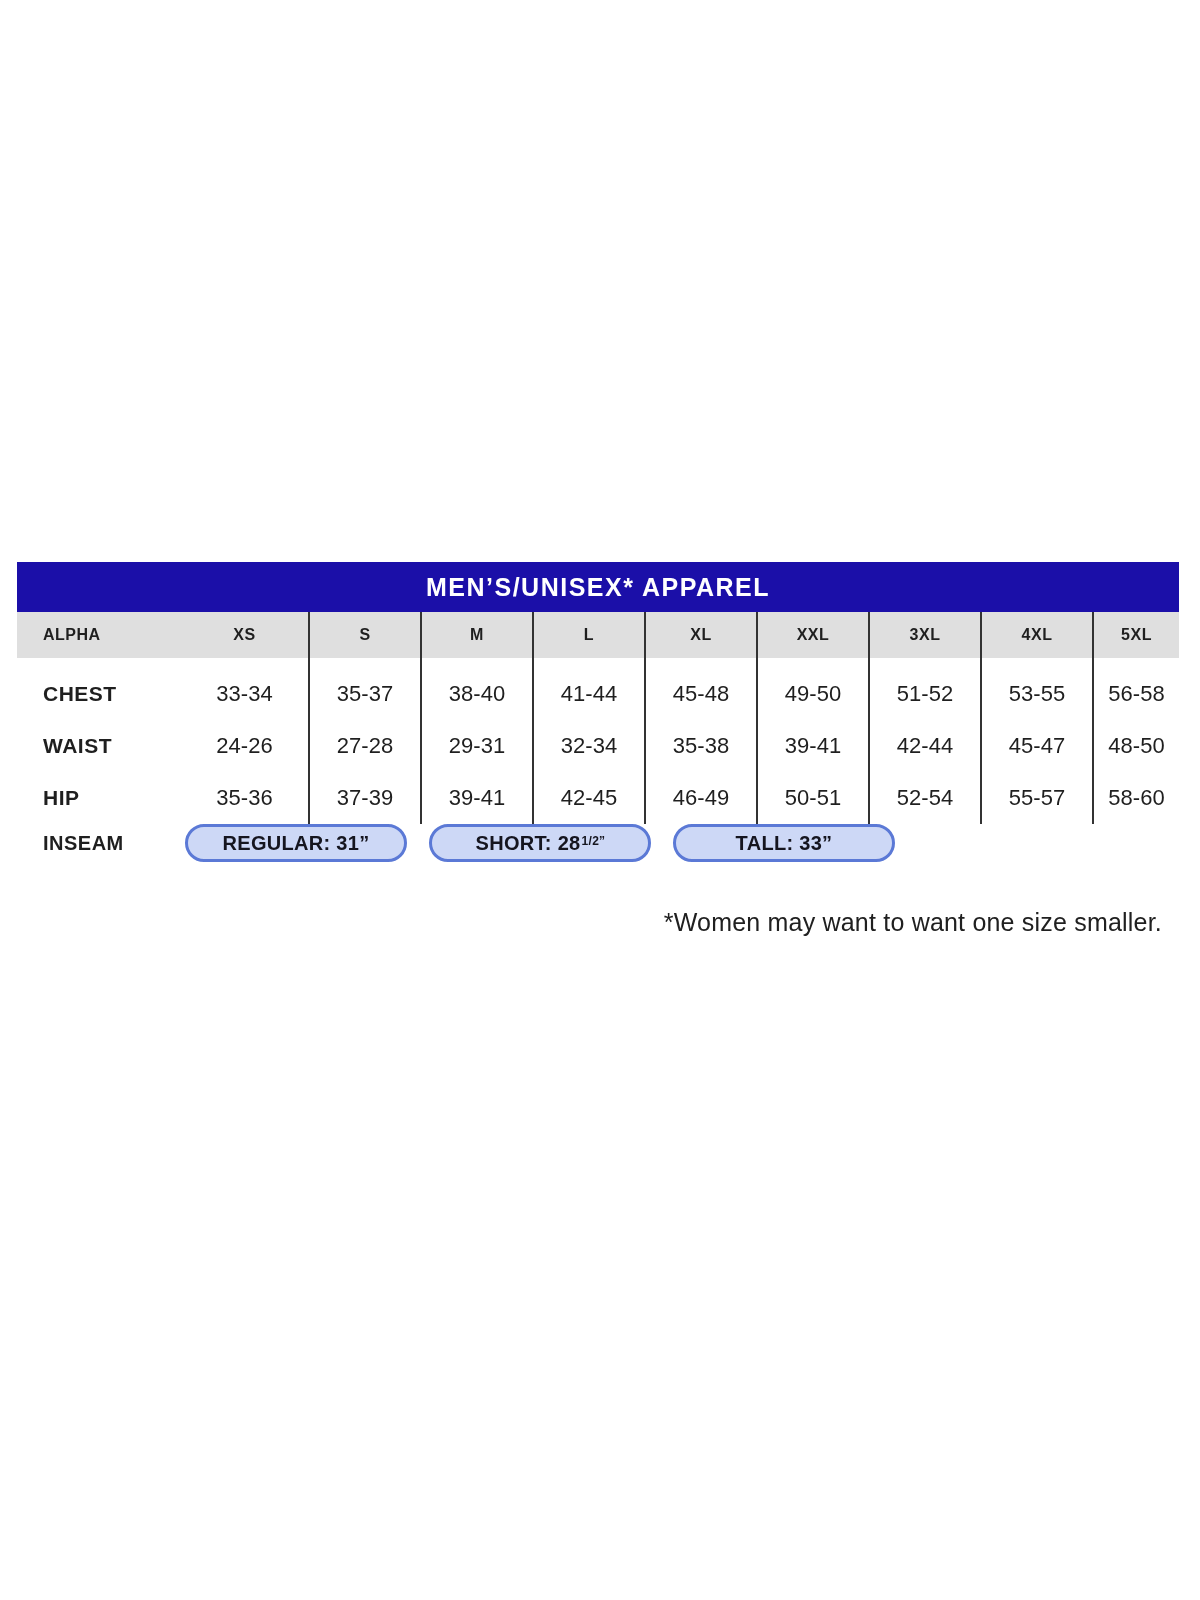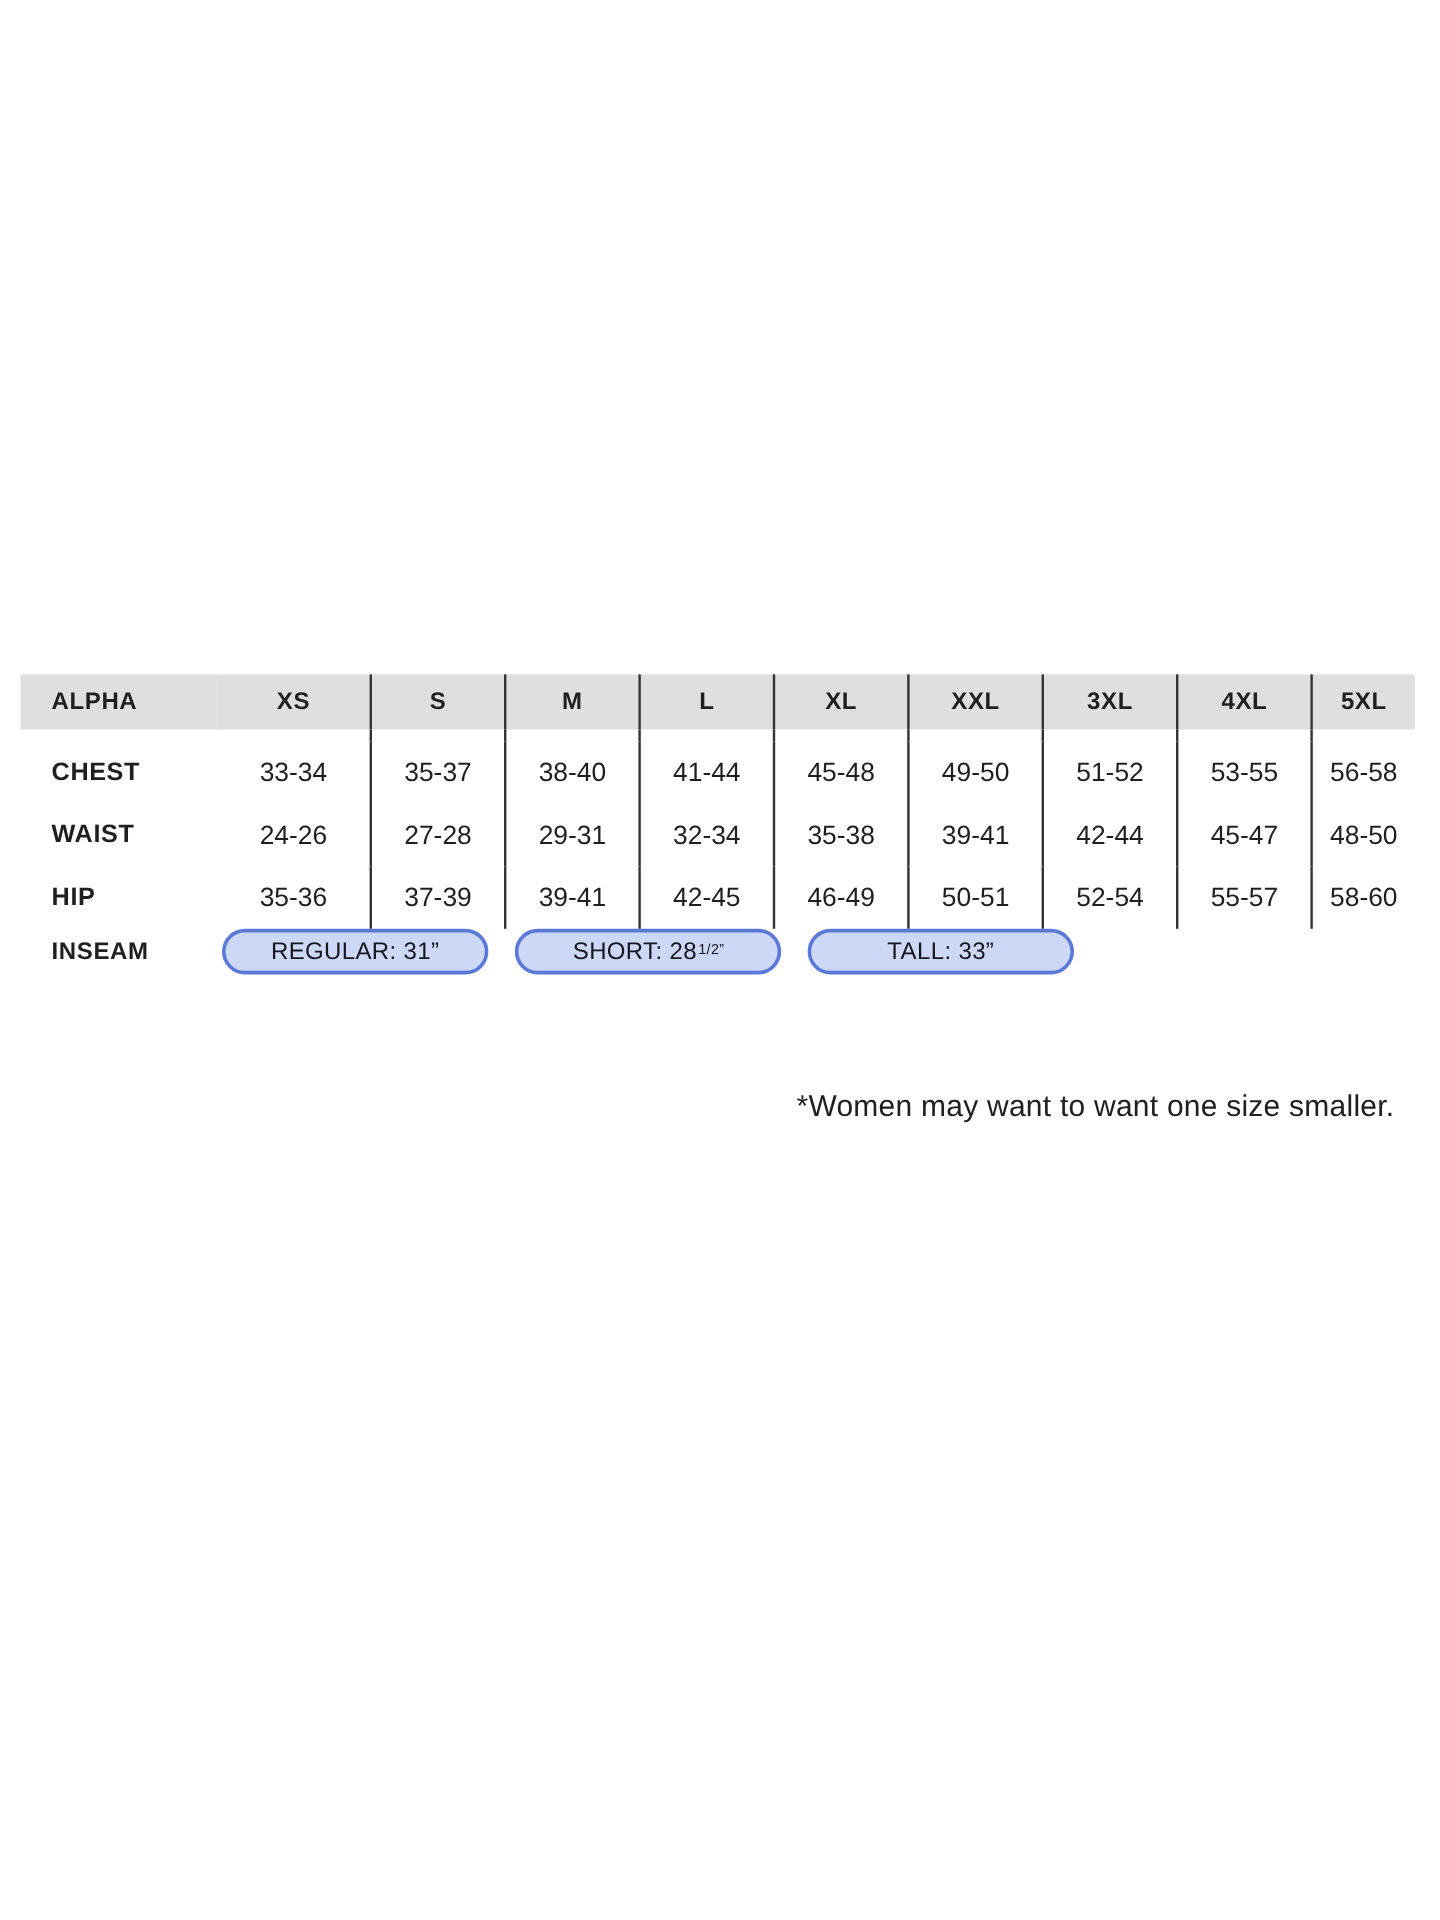--- a/index.html
+++ b/index.html
@@ -36,21 +36,21 @@
   }
   .cell.divided { border-left: 2px solid var(--divider, #333333); }
   .cell.rowlabel {
     justify-content: flex-start;
     padding-left: 26px;
     font-size: 21px; font-weight: bold; letter-spacing: 0.5px;
   }
   .row-subheader .cell {
     height: 46px;
     background: var(--subheader-bg, #DFDFDF);
-    font-size: 20px; font-weight: bold; letter-spacing: 0.5px;
+    font-size: 16px; font-weight: bold; letter-spacing: 0.5px;
   }
   .row-spacer .cell { height: 10px; }
   .row-data .cell { height: 52px; }
 
   .inseam-row {
     display: flex;
     align-items: center;
     margin-top: 8px;
     height: 22px;
   }
@@ -59,21 +59,21 @@
     padding-left: 26px;
     font-size: 20px; font-weight: bold; letter-spacing: 0.5px;
   }
   .pill {
     width: 222px; height: 38px;
     margin-right: 22px;
     background: var(--pill-bg, #CDD8F6);
     border: 3px solid var(--pill-border, #5B79D6);
     border-radius: 19px;
     display: flex; align-items: center; justify-content: center;
-    font-size: 20px; font-weight: normal; letter-spacing: 0.3px;
+    font-size: 20px; font-weight: bold; letter-spacing: 0.3px;
     color: #15151F;
   }
   .pill sup {
     font-size: 12px;
     line-height: 0;
     position: relative; top: -2px; left: 1px;
     vertical-align: super;
   }
 
   .footnote {
@@ -81,20 +81,21 @@
     top: 908px; right: 38px;
     font-size: 25px;
     color: #202020;
     letter-spacing: 0.2px;
   }
 </style>
 </head>
 <body>
 
 <div class="size-chart">
+  <div class="title-bar">MEN’S/UNISEX* APPAREL</div>
 
   <div class="grid" id="grid">
       <div class="row-subheader" style="display: contents;"><div class="cell rowlabel">ALPHA</div><div class="cell">XS</div><div class="cell divided">S</div><div class="cell divided">M</div><div class="cell divided">L</div><div class="cell divided">XL</div><div class="cell divided">XXL</div><div class="cell divided">3XL</div><div class="cell divided">4XL</div><div class="cell divided">5XL</div></div>
       <div class="row-spacer" style="display: contents;"><div class="cell"></div><div class="cell"></div><div class="cell divided"></div><div class="cell divided"></div><div class="cell divided"></div><div class="cell divided"></div><div class="cell divided"></div><div class="cell divided"></div><div class="cell divided"></div><div class="cell divided"></div></div>
       <div class="row-data" style="display: contents;"><div class="cell rowlabel">CHEST</div><div class="cell">33-34</div><div class="cell divided">35-37</div><div class="cell divided">38-40</div><div class="cell divided">41-44</div><div class="cell divided">45-48</div><div class="cell divided">49-50</div><div class="cell divided">51-52</div><div class="cell divided">53-55</div><div class="cell divided">56-58</div></div>
       <div class="row-data" style="display: contents;"><div class="cell rowlabel">WAIST</div><div class="cell">24-26</div><div class="cell divided">27-28</div><div class="cell divided">29-31</div><div class="cell divided">32-34</div><div class="cell divided">35-38</div><div class="cell divided">39-41</div><div class="cell divided">42-44</div><div class="cell divided">45-47</div><div class="cell divided">48-50</div></div>
       <div class="row-data" style="display: contents;"><div class="cell rowlabel">HIP</div><div class="cell">35-36</div><div class="cell divided">37-39</div><div class="cell divided">39-41</div><div class="cell divided">42-45</div><div class="cell divided">46-49</div><div class="cell divided">50-51</div><div class="cell divided">52-54</div><div class="cell divided">55-57</div><div class="cell divided">58-60</div></div>
     </div>
 
   <div class="inseam-row">

